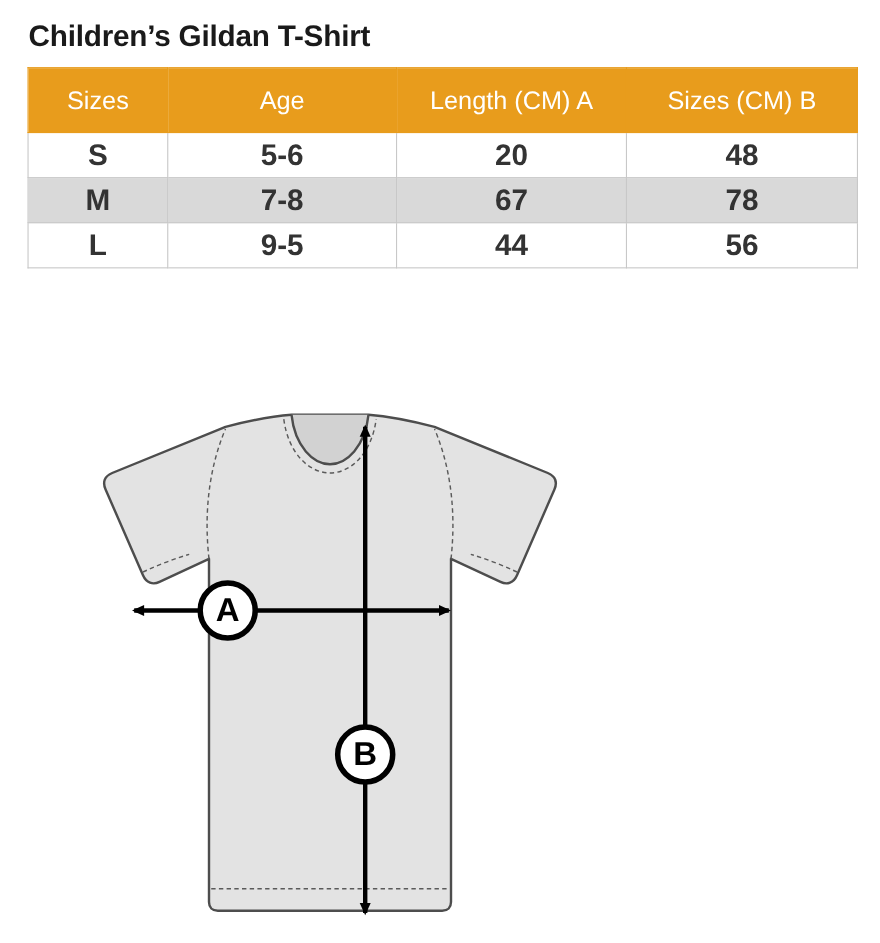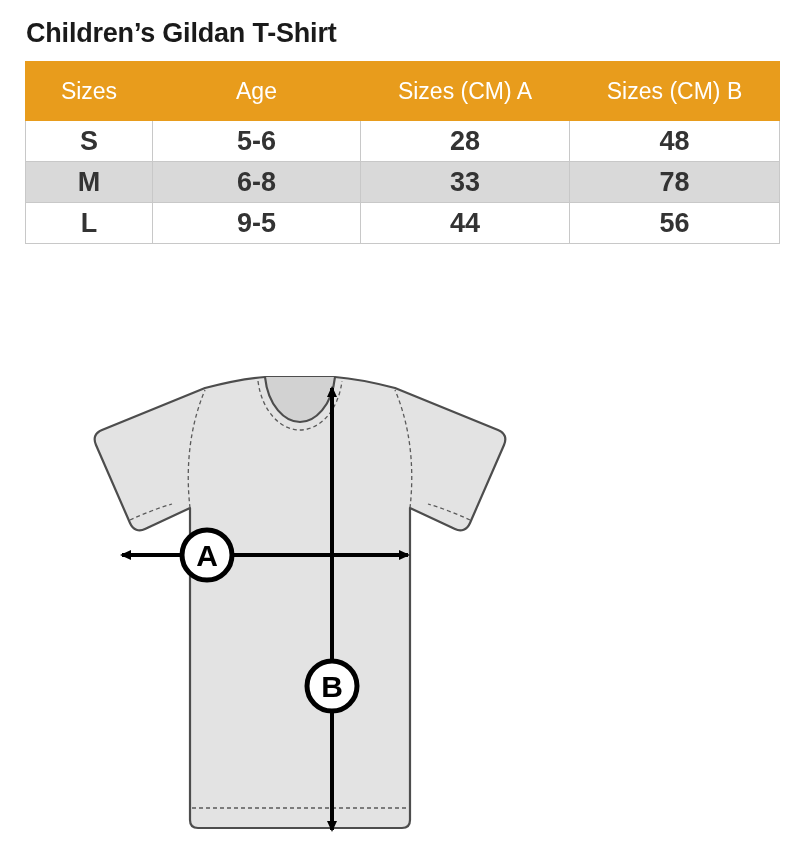--- a/index.html
+++ b/index.html
@@ -82,35 +82,35 @@
 
 <div class="page">
 
   <div class="title">Children’s Gildan T-Shirt</div>
 
   <table class="size-table">
     <thead>
       <tr>
         <th class="col-size">Sizes</th>
         <th class="col-age">Age</th>
-        <th class="col-width">Sizes (CM) A</th>
+        <th class="col-width">Length (CM) A</th>
         <th class="col-length">Sizes  (CM) B</th>
       </tr>
     </thead>
     <tbody>
       <tr>
         <td>S</td>
         <td>5-6</td>
-        <td>28</td>
+        <td>20</td>
         <td>48</td>
       </tr>
       <tr class="alt">
         <td>M</td>
-        <td>6-8</td>
-        <td>33</td>
+        <td>7-8</td>
+        <td>67</td>
         <td>78</td>
       </tr>
       <tr>
         <td>L</td>
         <td>9-5</td>
         <td>44</td>
         <td>56</td>
       </tr>
     </tbody>
   </table>

